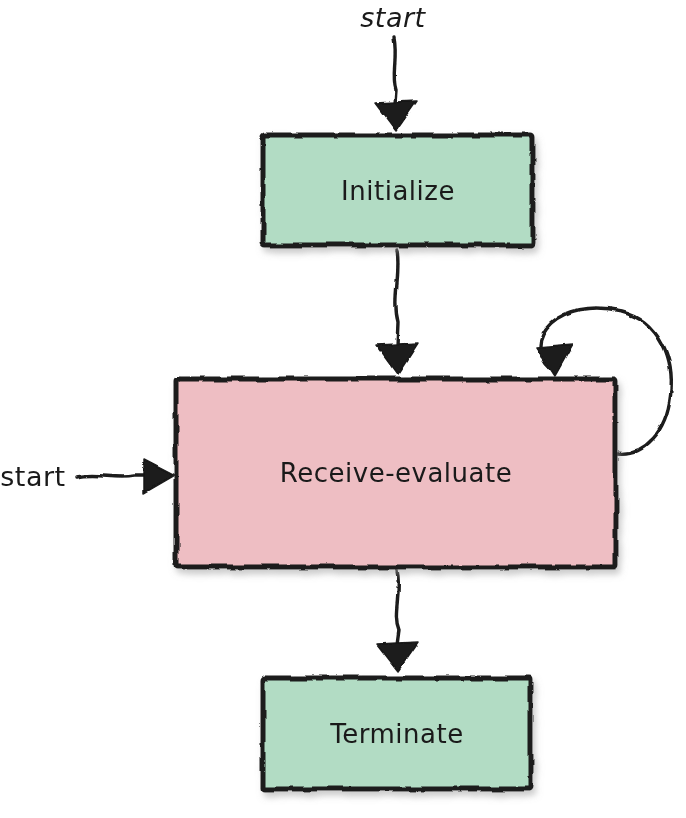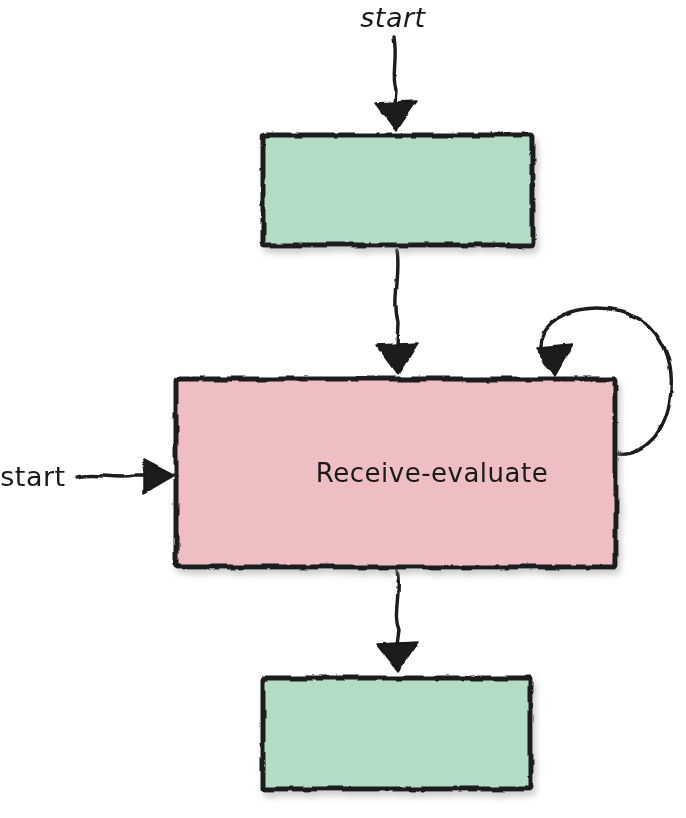--- a/index.html
+++ b/index.html
@@ -96,18 +96,20 @@
 
     <rect class="node-rect green" x="263" y="135" width="270" height="110" rx="2" filter="url(#roughshadow)"></rect>
     <rect class="node-rect pink" x="176" y="379" width="440" height="188" rx="2" filter="url(#roughshadow)"></rect>
     <rect class="node-rect green" x="263" y="678" width="268" height="111" rx="2" filter="url(#roughshadow)"></rect>
   </svg>
 
   <div class="label" style="left:393px; top:17px;font-style:italic;">start</div>
 
   <div class="label" style="left:33px; top:476px;">start</div>
 
+  <div class="label node-label" style="left:398px; top:191px;">Initialize</div>
 
-  <div class="label node-label" style="left:396px; top:473px;margin-left:36px;">
+  <div class="label node-label" style="left:396px; top:473px;">
     <span class="line">Receive-evaluate</span>
   </div>
 
+  <div class="label node-label" style="left:397px; top:734px;">Terminate</div>
 </div>
 
 </body></html>

